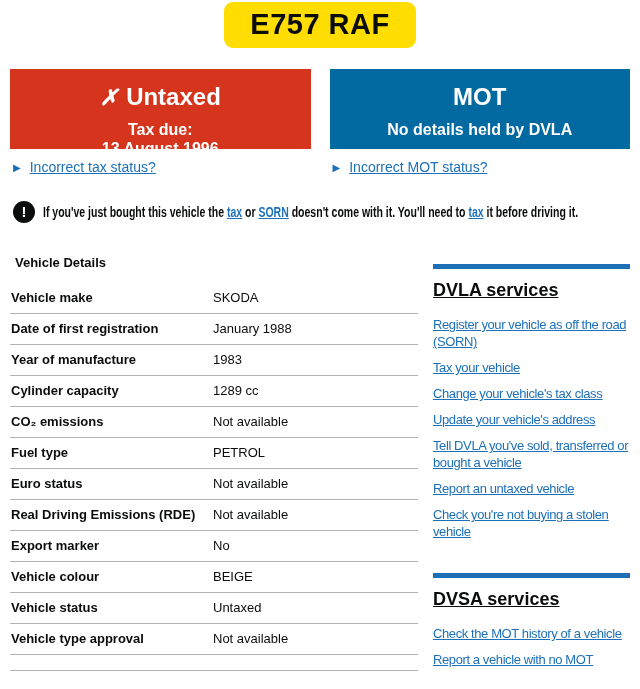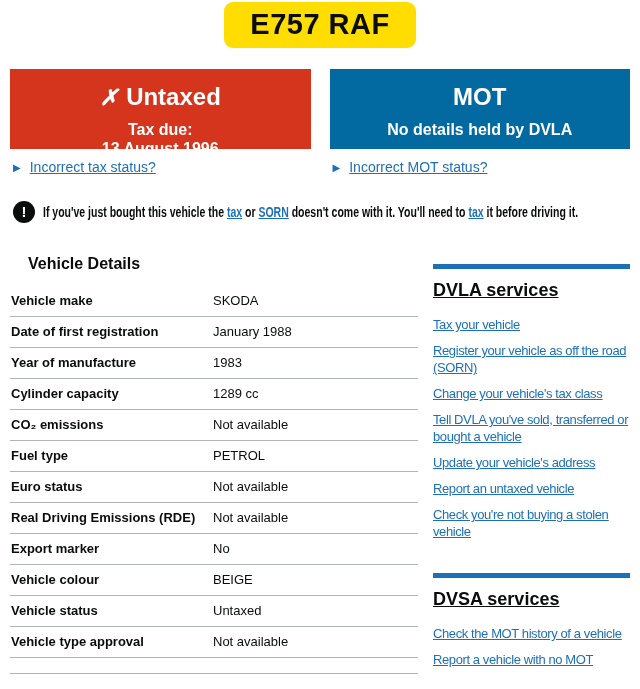--- a/index.html
+++ b/index.html
@@ -35,21 +35,21 @@
   .warning-icon { flex:0 0 22px; width:22px; height:22px; border-radius:50%;
     background:#0b0c0c; color:#fff; font-weight:bold; text-align:center;
     line-height:22px; font-size:15px; margin-left:3px; }
   .warning-text { margin-left:8px; font-size:14px; font-weight:bold;
     white-space:nowrap; transform:scaleX(0.75); transform-origin:left center; }
   .warning-text a { font-weight:bold; }
 
   
   .main { display:flex; margin-top:32px; align-items:flex-start; }
   .left-col { width:408px; }
-  .details-heading { font-size:16px; font-weight:bold; margin:0 0 13px 18px; }
+  .details-heading { font-size:13px; font-weight:bold; margin:0 0 13px 5px; }
   .vrow { display:flex; border-bottom:1px solid #b1b4b6; padding:7px 0 8px; align-items:center; }
   .vlabel { width:203px; flex:0 0 203px; font-weight:bold; font-size:13px; padding-left:1px; }
   .vvalue { font-size:13px; }
 
   .sidebar { width:197px; margin-left:auto; margin-top:9px; }
   .side-section { border-top:5px solid #1d70b8;text-decoration:underline; }
   .side-heading { font-size:18px; font-weight:bold; margin:11px 0 15px; }
   .side-links a { display:block; font-size:13px; letter-spacing:-0.4px;
     line-height:17px; margin-bottom:9px; }
   .side-section.dvsa { margin-top:33px; }
@@ -150,25 +150,25 @@
           
           
         </div>
       </div>
     </div>
 
     <div class="sidebar">
       <div class="side-section">
         <h3 class="side-heading">DVLA services</h3>
         <div class="side-links">
+          <a class="gov-link">Register your vehicle as off the road (SORN)</a>
           <a class="gov-link">Tax your vehicle</a>
-          <a class="gov-link">Register your vehicle as off the road (SORN)</a>
           <a class="gov-link">Change your vehicle's tax class</a>
+          <a class="gov-link">Update your vehicle's address</a>
           <a class="gov-link">Tell DVLA you've sold, transferred or bought a vehicle</a>
-          <a class="gov-link">Update your vehicle's address</a>
           <a class="gov-link">Report an untaxed vehicle</a>
           <a class="gov-link">Check you're not buying a stolen vehicle</a>
         </div>
       </div>
       <div class="side-section dvsa">
         <h3 class="side-heading">DVSA services</h3>
         <div class="side-links">
           <a class="gov-link">Check the MOT history of a vehicle</a>
           <a class="gov-link">Report a vehicle with no MOT</a>
         </div>

